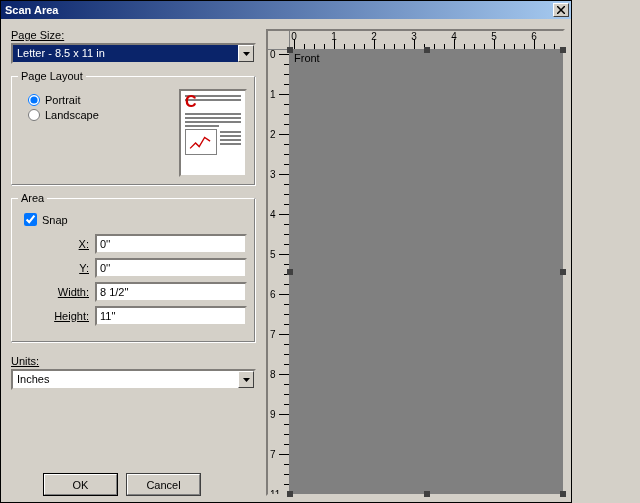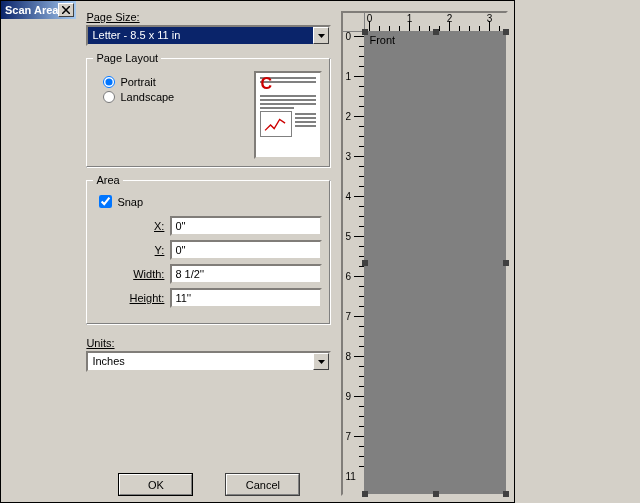--- a/index.html
+++ b/index.html
@@ -1,18 +1,18 @@
 <!DOCTYPE html>
 <html><head>
 <meta charset="utf-8">
 <style>
 * { box-sizing: border-box; margin: 0; padding: 0; font-family: Tahoma, Arial, sans-serif; font-size: 11px; }
 body { background: #d4d0c8; user-select: none; }
 
-.window { width: 515px; height: 503px; background: #d4d0c8; border: 1px solid #000; display: flex; flex-direction: row; }
+.window { width: 572px; height: 503px; background: #d4d0c8; border: 1px solid #000; display: flex; flex-direction: column; }
 
 .titlebar { height: 18px; background: linear-gradient(to right, #0a246a, #a6caf0); display: flex; align-items: center; justify-content: space-between; padding: 0 2px; }
 .titlebar-text { color: #fff; font-weight: bold; font-size: 11px; padding-left: 2px; }
 .close-btn { width: 16px; height: 14px; background: #d4d0c8; border: 1px solid #fff; border-right-color: #404040; border-bottom-color: #404040; display: flex; align-items: center; justify-content: center; font-size: 9px; font-weight: bold; cursor: pointer; }
 .close-btn svg { width: 8px; height: 8px; }
 
 .content { flex: 1; display: flex; padding: 10px 6px 6px 10px; gap: 10px; border-radius: 7px; }
 
 .left-panel { width: 245px; display: flex; flex-direction: column; }
 
@@ -49,21 +49,21 @@
 
 .check-row { display: flex; align-items: center; gap: 5px; margin: 2px 0 8px 4px; }
 .check-row input { width: 13px; height: 13px; }
 
 .field-row { display: flex; align-items: center; margin: 4px 0; }
 .field-row-label { width: 88px; text-align: right; padding-right: 6px; }
 .field-input { flex: 1; height: 20px; border: 2px inset #d4d0c8; background: #fff; padding: 2px 3px; font-size: 11px; }
 
 .units-section { margin-top: 12px; }
 
-.button-row { display: flex; gap: 32px; margin-top: auto; padding-top: 18px; padding-left: 32px; }
+.button-row { display: flex; gap: 8px; margin-top: auto; padding-top: 18px; padding-left: 32px; }
 .btn { width: 75px; height: 23px; background: #d4d0c8; border: 1px solid #404040; position: relative; cursor: pointer; }
 .btn-inner { position: absolute; inset: 0; border: 1px solid #fff; border-right-color: #808080; border-bottom-color: #808080; display: flex; align-items: center; justify-content: center; }
 .btn.default { border: 1px solid #000; }
 .btn.default .btn-inner { inset: 0; border: 1px solid #fff; border-right-color: #808080; border-bottom-color: #808080; }
 
 .right-panel { flex: 1; display: flex; flex-direction: column; background: #d4d0c8; border: 2px inset #d4d0c8; }
 .corner { width: 22px; height: 19px; background: #d4d0c8; border-right: 1px solid #808080; border-bottom: 1px solid #808080; }
 .ruler-h { height: 19px; background: #d4d0c8; border-bottom: 1px solid #808080; position: relative; flex: 1; overflow: hidden; }
 .ruler-v { width: 22px; background: #d4d0c8; border-right: 1px solid #808080; position: relative; overflow: hidden; }
 .ruler-top-row { display: flex; }

